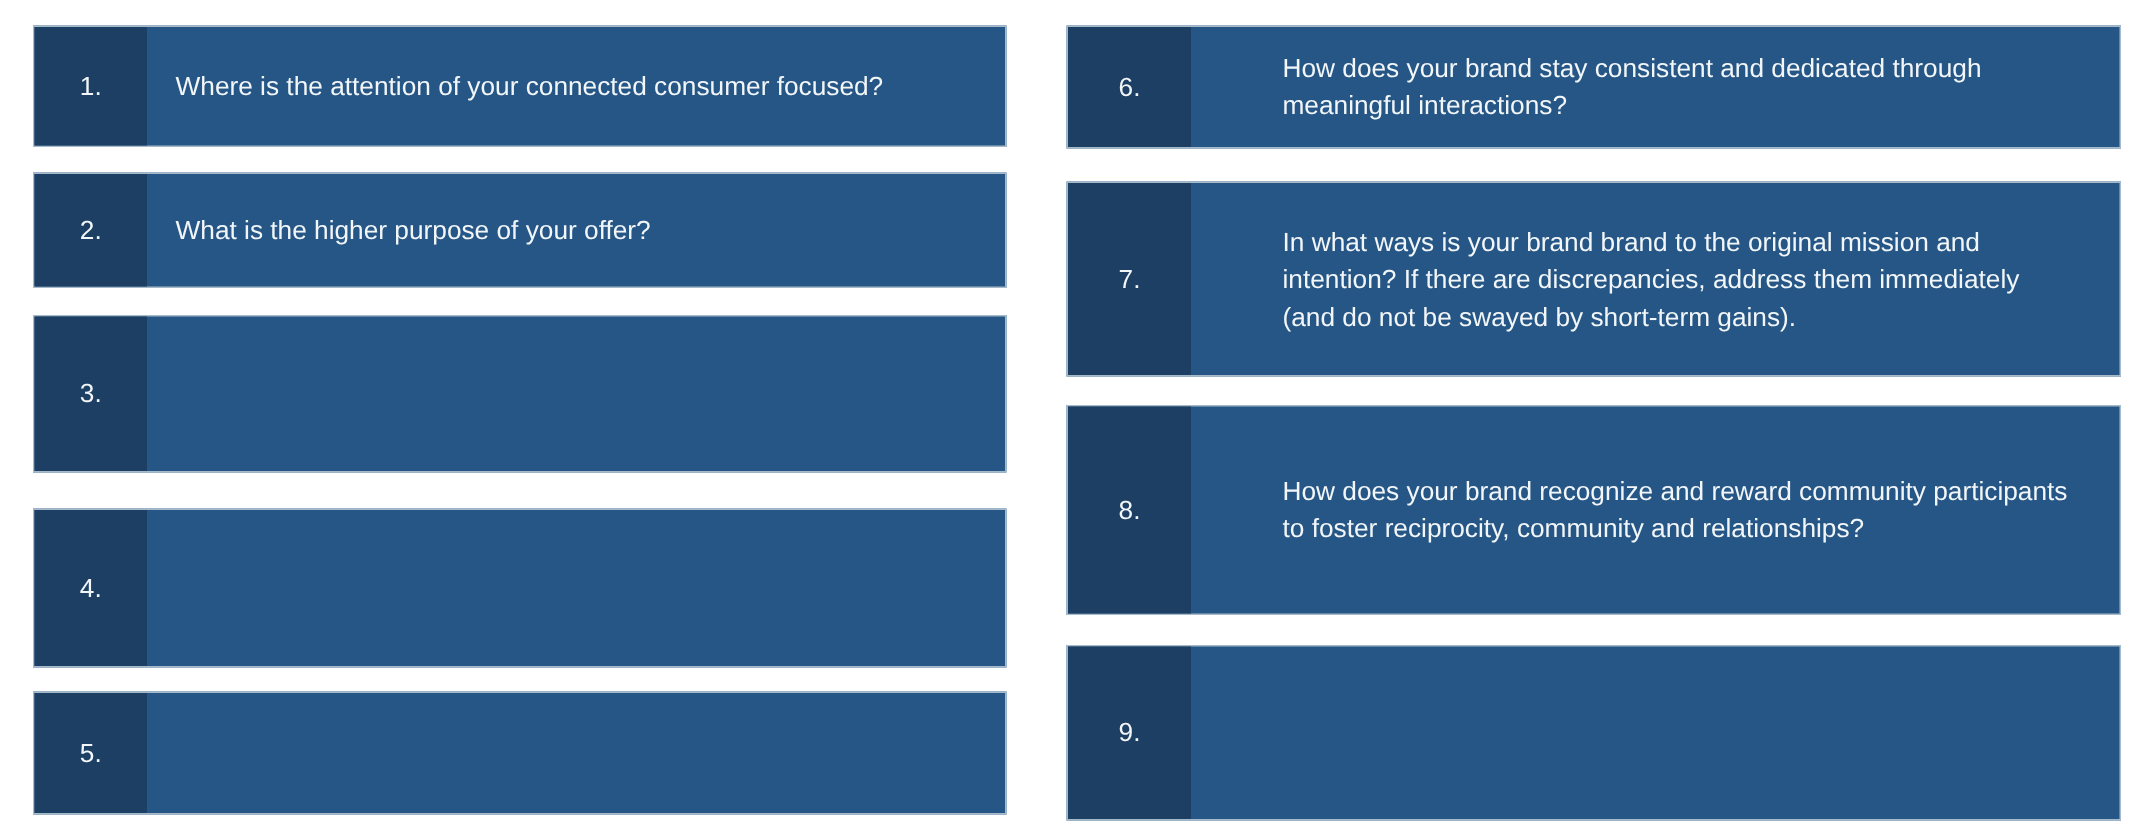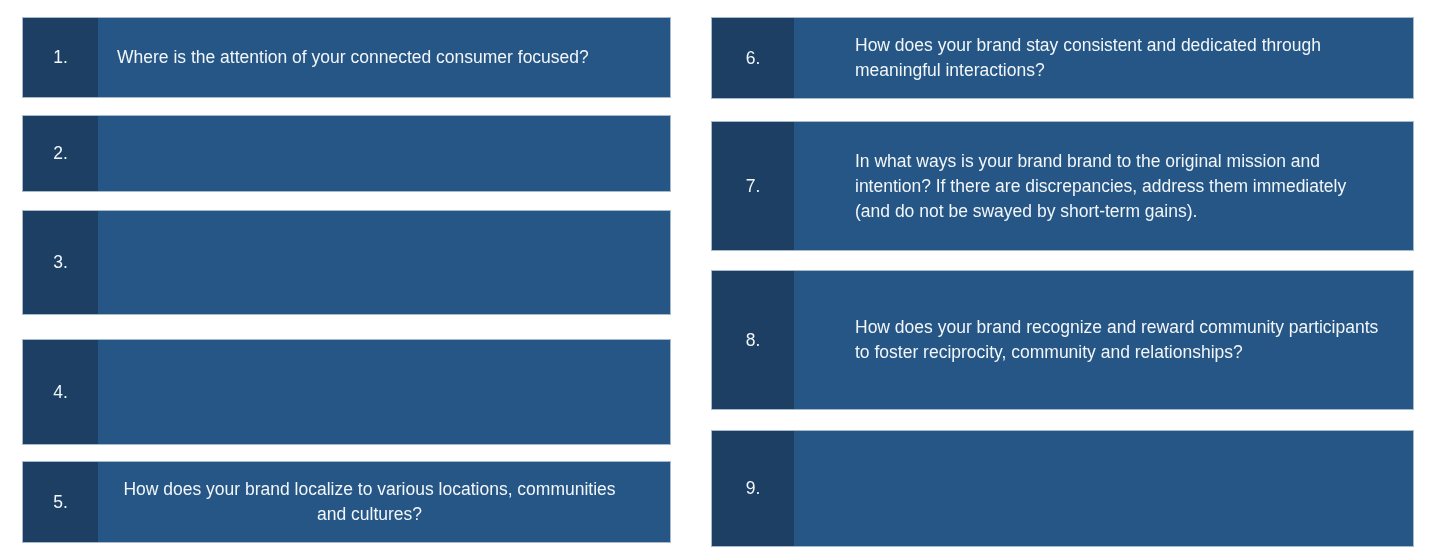--- a/index.html
+++ b/index.html
@@ -52,21 +52,21 @@
     display: flex;
     align-items: center;
     padding: 8px 30px 8px 19px;
   }
   .body p {
     margin: 0;
     color: var(--text-color, #f2f6f9);
     font-size: 17.5px;
     line-height: 25px;
   }
-  .col-left  .body p { max-width: 505px; text-align: center; }
+  .col-left  .body p { max-width: 505px; }
   .col-right .body p { max-width: 578px; margin-left: 42px; }
 
   
   .col-left  .card:nth-child(1) { height: 81px;  margin-bottom: 17px; }
   .col-left  .card:nth-child(2) { height: 77px;  margin-bottom: 18px; }
   .col-left  .card:nth-child(3) { height: 105px; margin-bottom: 24px; }
   .col-left  .card:nth-child(4) { height: 106px; margin-bottom: 16px; }
   .col-left  .card:nth-child(5) { height: 82px; }
   .col-right .card:nth-child(1) { height: 82px;  margin-bottom: 22px; }
   .col-right .card:nth-child(2) { height: 130px; margin-bottom: 19px; }
@@ -80,35 +80,35 @@
   <div class="col col-left" id="col-0">
   <div class="card">
     <div class="num">1.</div>
     <div class="body">
       <p>Where is the attention of your connected consumer focused?</p>
     </div>
   </div>
 
   <div class="card">
     <div class="num">2.</div>
+    <div class="body">
+      <p>What is the higher purpose of your offer?</p>
+    </div>
   </div>
 
   <div class="card">
     <div class="num">3.</div>
   </div>
 
   <div class="card">
     <div class="num">4.</div>
   </div>
 
   <div class="card">
     <div class="num">5.</div>
-    <div class="body">
-      <p>How does your brand localize to various locations, communities and cultures?</p>
-    </div>
   </div>
 </div>
   <div class="col col-right" id="col-1">
   <div class="card">
     <div class="num">6.</div>
     <div class="body">
       <p>How does your brand stay consistent and dedicated through meaningful interactions?</p>
     </div>
   </div>
 

